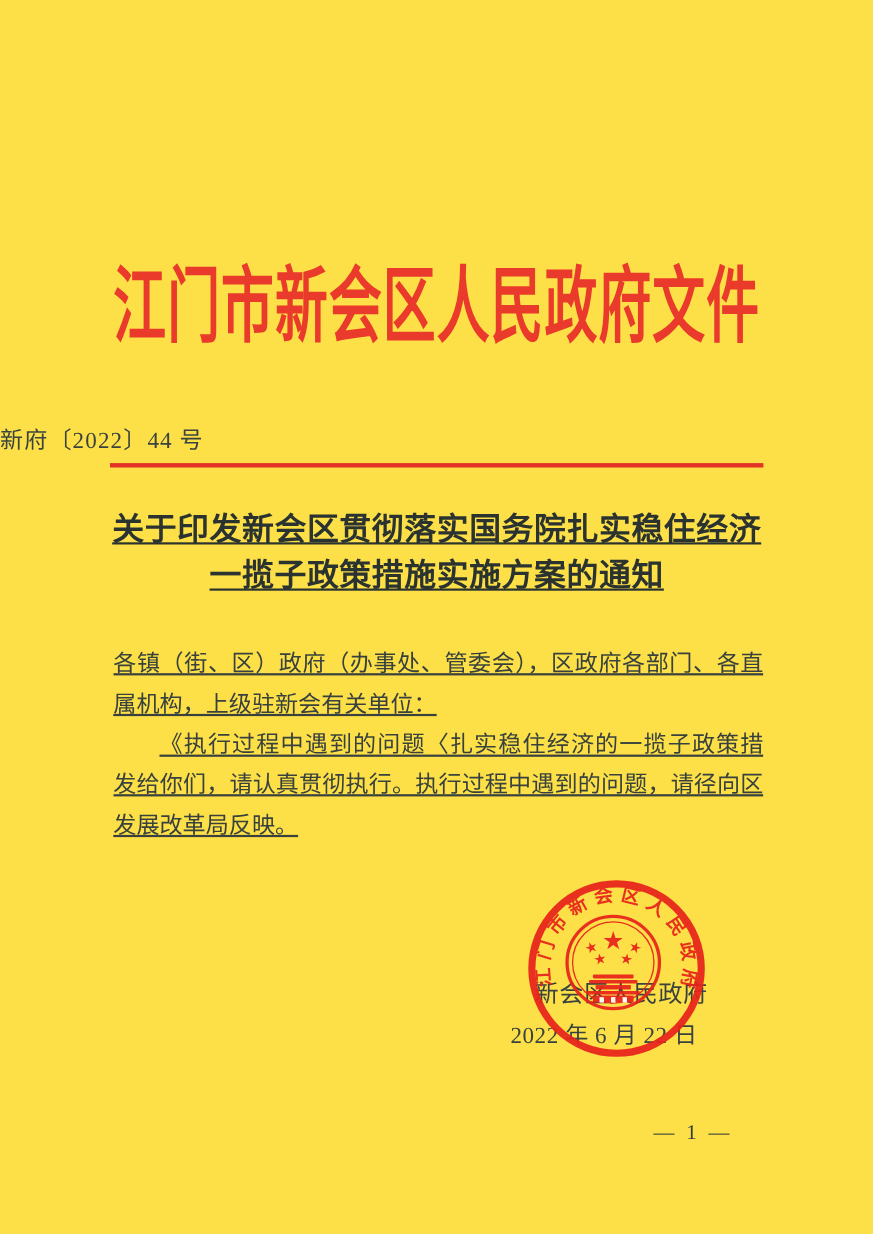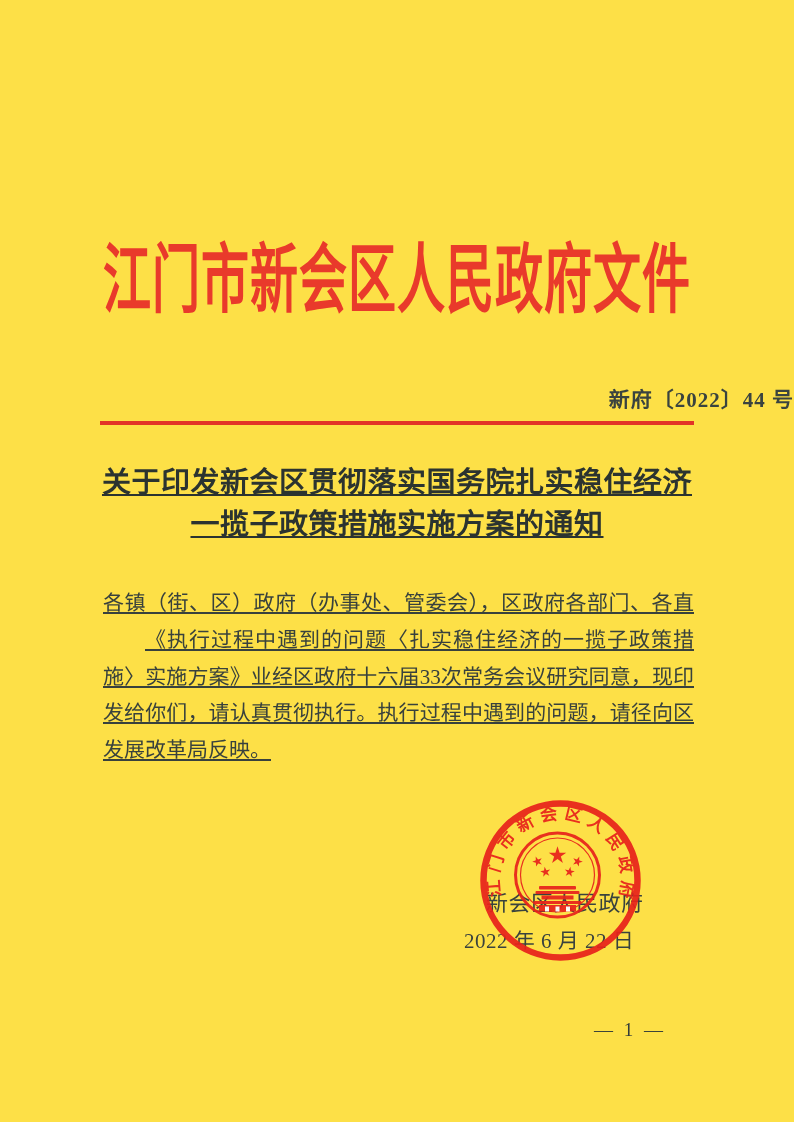--- a/index.html
+++ b/index.html
@@ -19,24 +19,23 @@
   .masthead .stretch{
     display:inline-block;
     font-size:48px;font-weight:bold;letter-spacing:1px;
     color:#e93a2b;
     transform:scaleY(1.58);transform-origin:center top;
     white-space:nowrap;
   }
   
   .doc-number{
     position:absolute;top:389px;left:0;width:100%;
-    text-align:right;
+    text-align:left;
     font-size:21px;line-height:1.1;color:#3a433f;
     letter-spacing:1px;
-    font-weight:bold;
   }
   
   .red-rule{
     position:absolute;top:421px;left:100px;width:594px;height:4px;
     background:#e23327;
   }
   
   .doc-title{
     position:absolute;top:461px;left:0;width:100%;
     text-align:center;color:#2b3330;
@@ -100,22 +99,22 @@
 
   <div class="red-rule"></div>
 
   <div class="doc-title">
     <div>关于印发新会区贯彻落实国务院扎实稳住经济</div>
     <div>一揽子政策措施实施方案的通知</div>
   </div>
 
   <div class="body-text">
     <div class="body-line fill">各镇（街、区）政府（办事处、管委会），区政府各部门、各直</div>
+    <div class="body-line">属机构，上级驻新会有关单位：</div>
     <div class="body-line fill indent">《执行过程中遇到的问题〈扎实稳住经济的一揽子政策措</div>
-    <div class="body-line fill">施〉实施方案》业经区政府十六届33次常务会议研究同意，现印</div>
     <div class="body-line fill">发给你们，请认真贯彻执行。执行过程中遇到的问题，请径向区</div>
     <div class="body-line">发展改革局反映。</div>
   </div>
 
   <div class="issuer">新会区人民政府</div>
   <div class="issue-date">2022 年 6 月 22 日</div>
 
   <div class="seal">
     <svg viewBox="0 0 167 167" xmlns="http://www.w3.org/2000/svg">
       <defs>

